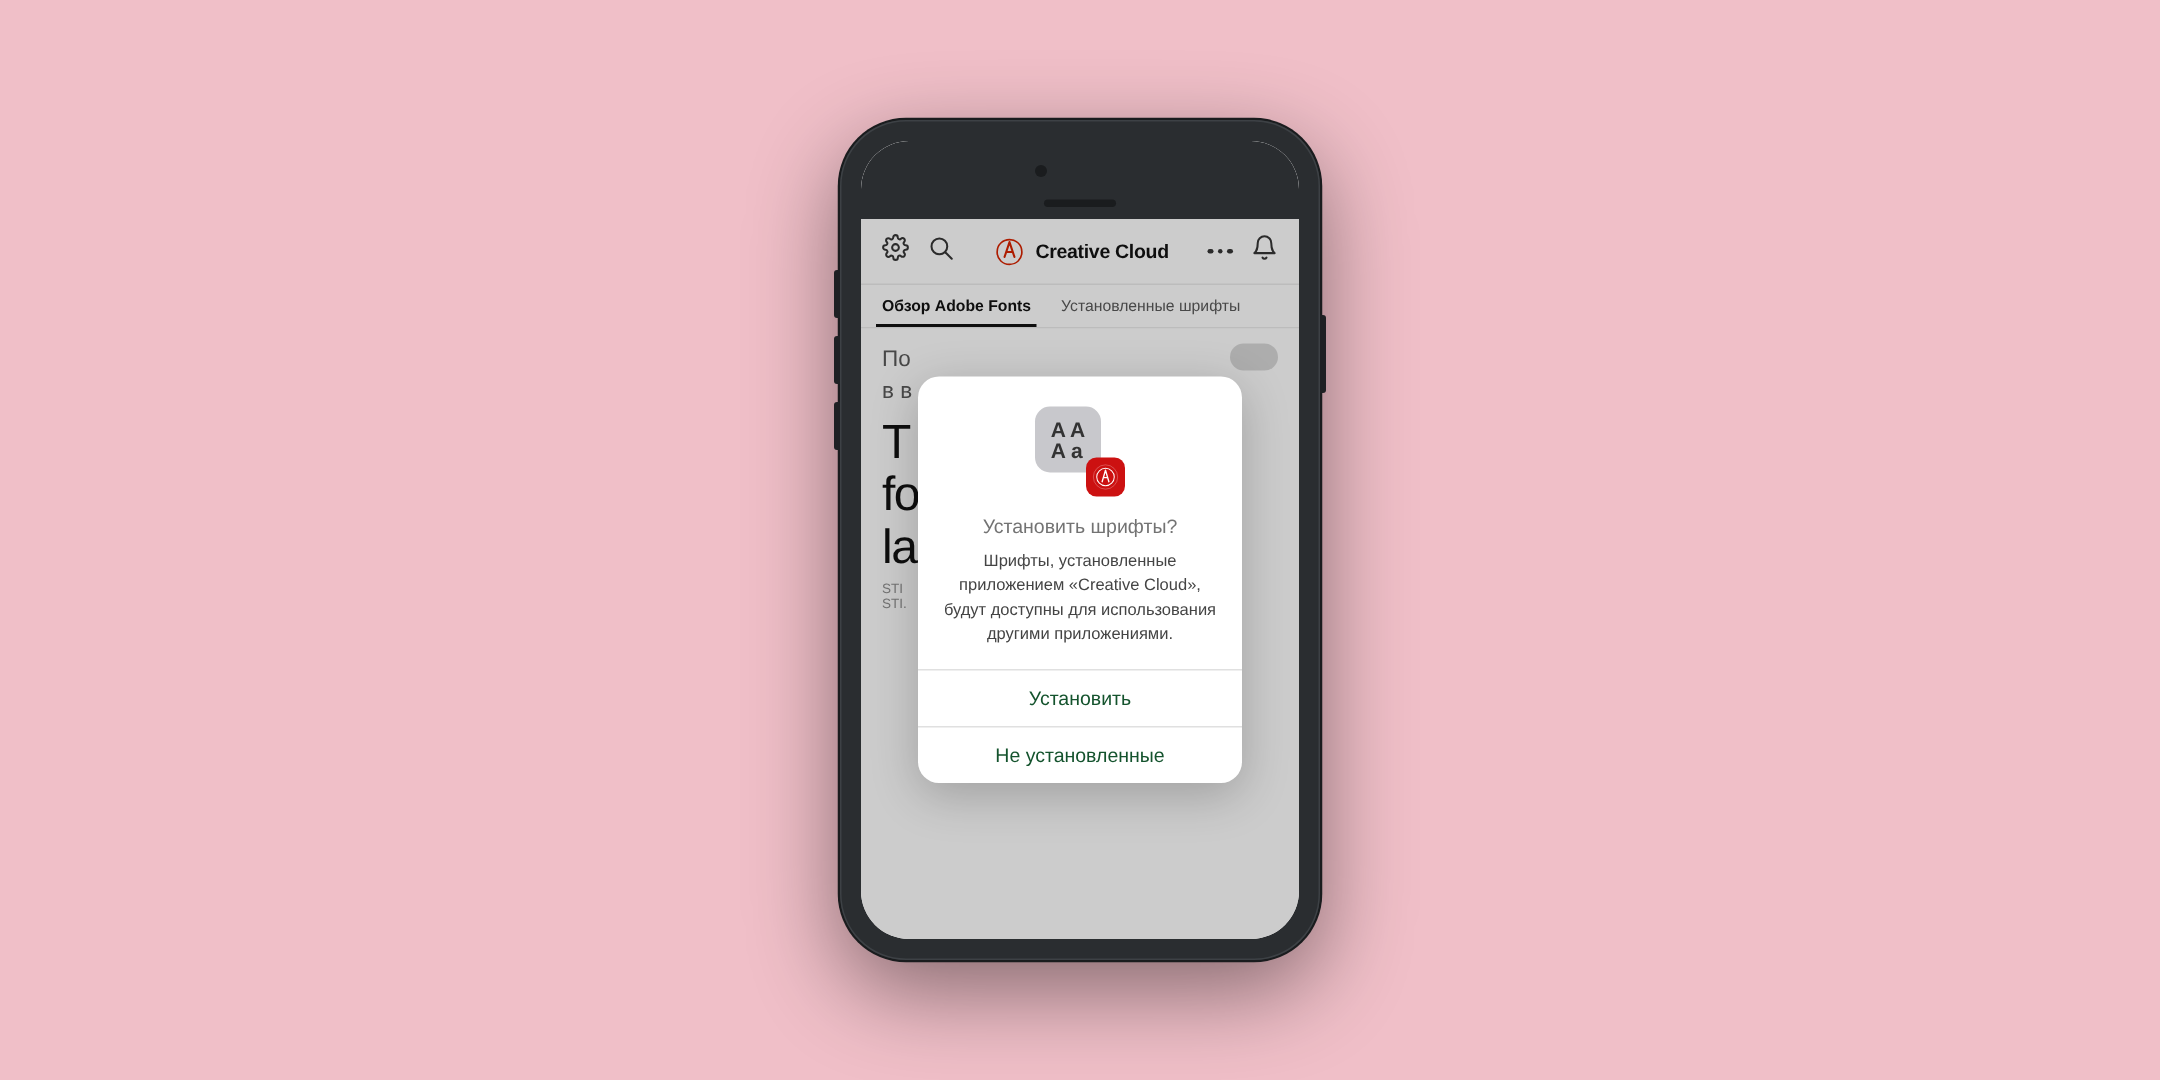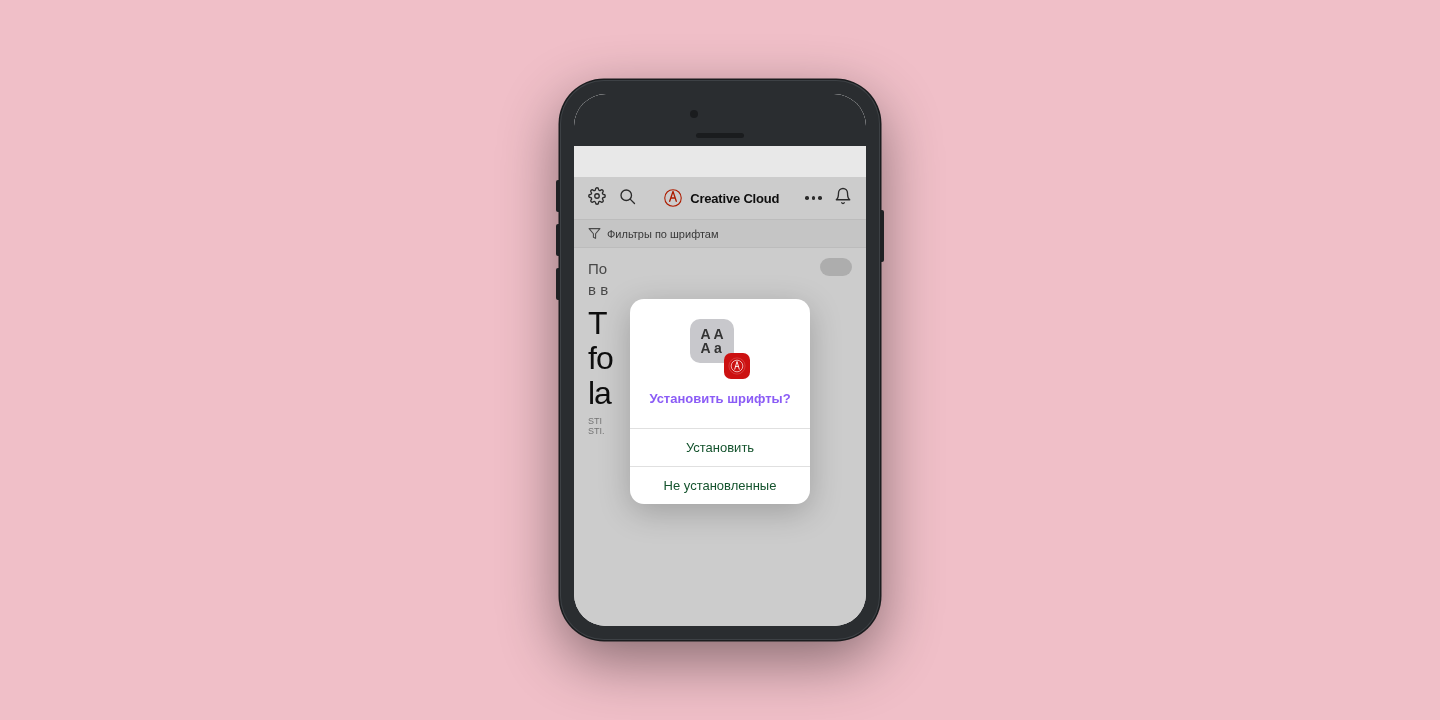--- a/index.html
+++ b/index.html
@@ -102,21 +102,20 @@
     }
 
     .app-content {
       position: absolute;
       top: 52px;
       left: 0;
       right: 0;
       bottom: 0;
       background: #f0f0f0;
       overflow: hidden;
-      margin-top: 31px;
     }
 
     
     .app-toolbar {
       background: #f0f0f0;
       padding: 10px 14px;
       display: flex;
       align-items: center;
       justify-content: space-between;
       border-bottom: 1px solid #ddd;
@@ -250,21 +249,21 @@
       background: rgba(0,0,0,0.15);
       display: flex;
       align-items: center;
       justify-content: center;
       z-index: 50;
     }
 
     .dialog-box {
       background: #fff;
       border-radius: 14px;
-      width: 180px;
+      width: 216px;
       overflow: hidden;
       box-shadow: 0 8px 32px rgba(0,0,0,0.22);
     }
 
     .dialog-content {
       padding: 20px 16px 14px;
       text-align: center;
     }
 
     .dialog-icon {
@@ -309,22 +308,22 @@
       justify-content: center;
     }
 
     .cc-badge-inner {
       width: 18px;
       height: 18px;
     }
 
     .dialog-title {
       font-size: 13px;
-      font-weight: 700;
-      color: #8b5cf6;
+      font-weight: 400;
+      color: #737373;
       margin-bottom: 8px;
     }
 
     .dialog-body {
       font-size: 11px;
       color: #444;
       line-height: 1.5;
     }
 
     .dialog-divider {
@@ -406,28 +405,25 @@
             </div>
 
             <span>
               <svg class="icon-svg" viewBox="0 0 24 24">
                 <path d="M18 8A6 6 0 006 8c0 7-3 9-3 9h18s-3-2-3-9M13.73 21a2 2 0 01-3.46 0" stroke="#333" stroke-width="1.8" stroke-linecap="round" stroke-linejoin="round"></path>
               </svg>
             </span>
           </div>
         </div>
 
-
-        <div class="filter-bar">
-
-          <svg width="13" height="13" viewBox="0 0 24 24" fill="none">
-            <polygon points="22 3 2 3 10 12.46 10 19 14 21 14 12.46 22 3" stroke="#555" stroke-width="2" stroke-linecap="round" stroke-linejoin="round"></polygon>
-          </svg>
-          <span class="filter-text">Фильтры по шрифтам</span>
+        <div class="app-tabs">
+          <div class="tab-item active">Обзор Adobe Fonts</div>
+          <div class="tab-item">Установленные шрифты</div>
         </div>
+
 
         <div class="font-list-area">
           <div class="font-row-header">
             <div class="font-row-text">
               <span>По</span><br>
               <span>в в</span>
             </div>
             <div class="toggle"></div>
           </div>
           <div class="font-preview-text">
@@ -452,20 +448,21 @@
                 <div class="cc-badge">
                   <svg class="cc-badge-inner" viewBox="0 0 40 40">
                     <circle cx="20" cy="20" r="18" fill="none" stroke="rgba(255,255,255,0.4)" stroke-width="1"></circle>
                     <path d="M20 7 C27 7, 33 13, 33 20 C33 27, 27 33, 20 33 C13 33, 7 27, 7 20 C7 13, 13 7, 20 7Z" fill="none" stroke="white" stroke-width="1.5"></path>
                     <path d="M15 27 L20 10 L25 27 M17 21 H23" stroke="white" stroke-width="2" fill="none" stroke-linecap="round" stroke-linejoin="round"></path>
                   </svg>
                 </div>
               </div>
 
               <div class="dialog-title">Установить шрифты?</div>
+              <div class="dialog-body">Шрифты, установленные приложением «Creative Cloud», будут доступны для использования другими приложениями.</div>
             </div>
 
             <div class="dialog-divider"></div>
             <button class="dialog-button">Установить</button>
             <div class="dialog-divider"></div>
             <button class="dialog-button">Не установленные</button>
           </div>
         </div>
 
       </div>

